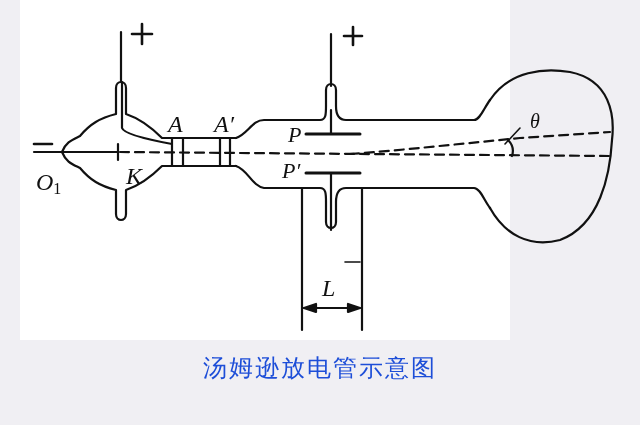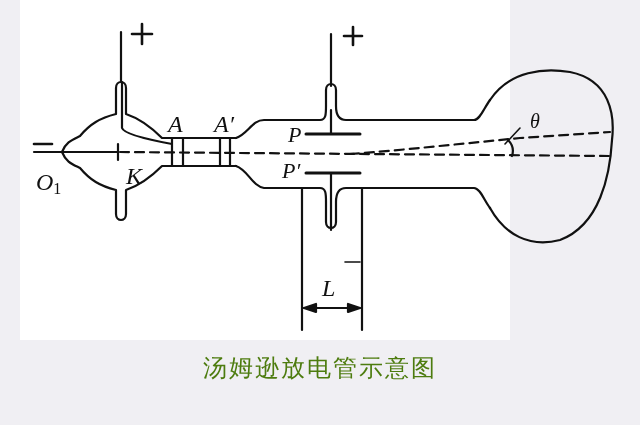--- a/index.html
+++ b/index.html
@@ -6,21 +6,21 @@
   body {
     width:640px; height:425px; background:#f0eff3; position:relative; overflow:hidden;
     font-family: "Liberation Serif", "DejaVu Serif", serif;
   }
   .panel {
     position:absolute; left:20px; top:0; width:490px; height:340px; background:#ffffff;
   }
   svg.diagram { position:absolute; left:0; top:0; }
   .caption {
     position:absolute; left:0; top:352px; width:640px; text-align:center;
-    font-size:24px; color:#4d7c0f; letter-spacing:2px;
+    font-size:24px; color:#1d4ed8; letter-spacing:2px;
     font-family: "DejaVu Serif", "Liberation Serif", serif;
   }
   .lbl { font-family: "Liberation Serif", "DejaVu Serif", serif; font-style:italic; fill:#111; }
 </style>
 </head>
 <body>
 
 <div class="panel"></div>
 
 <svg class="diagram" width="640" height="340" viewBox="0 0 640 340" fill="none" stroke="#111" stroke-width="2.2" stroke-linecap="round" stroke-linejoin="round">

